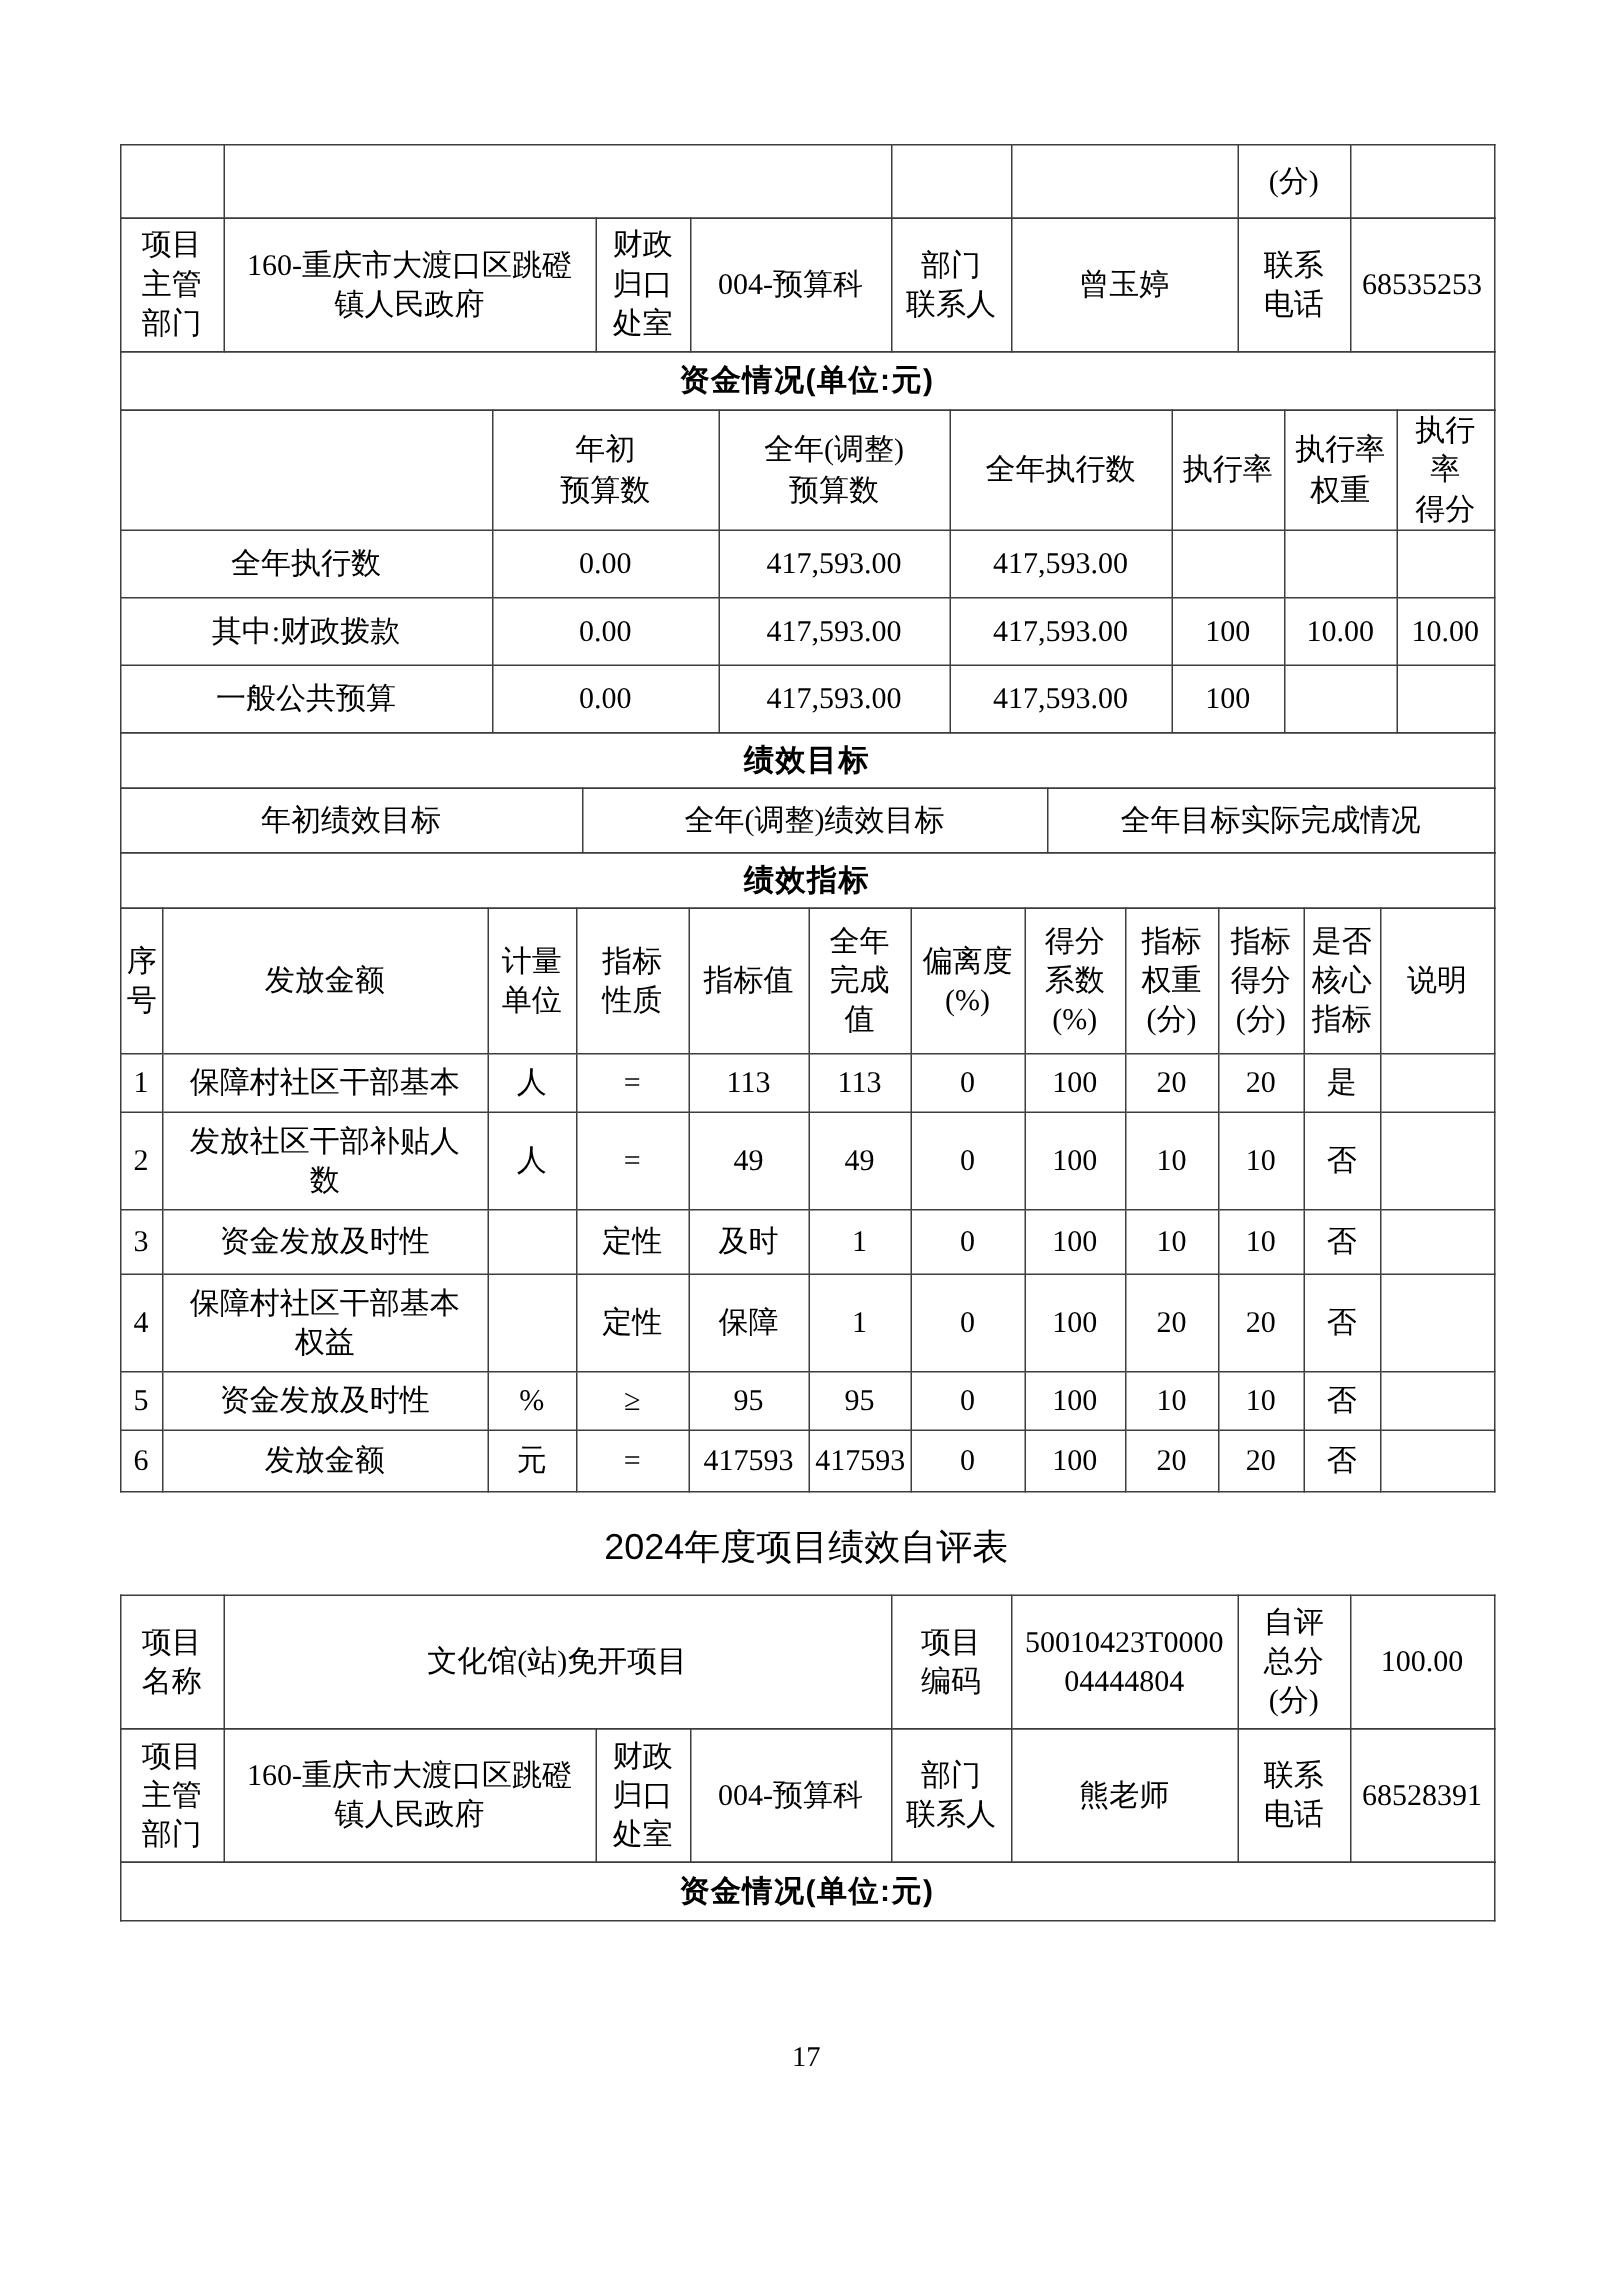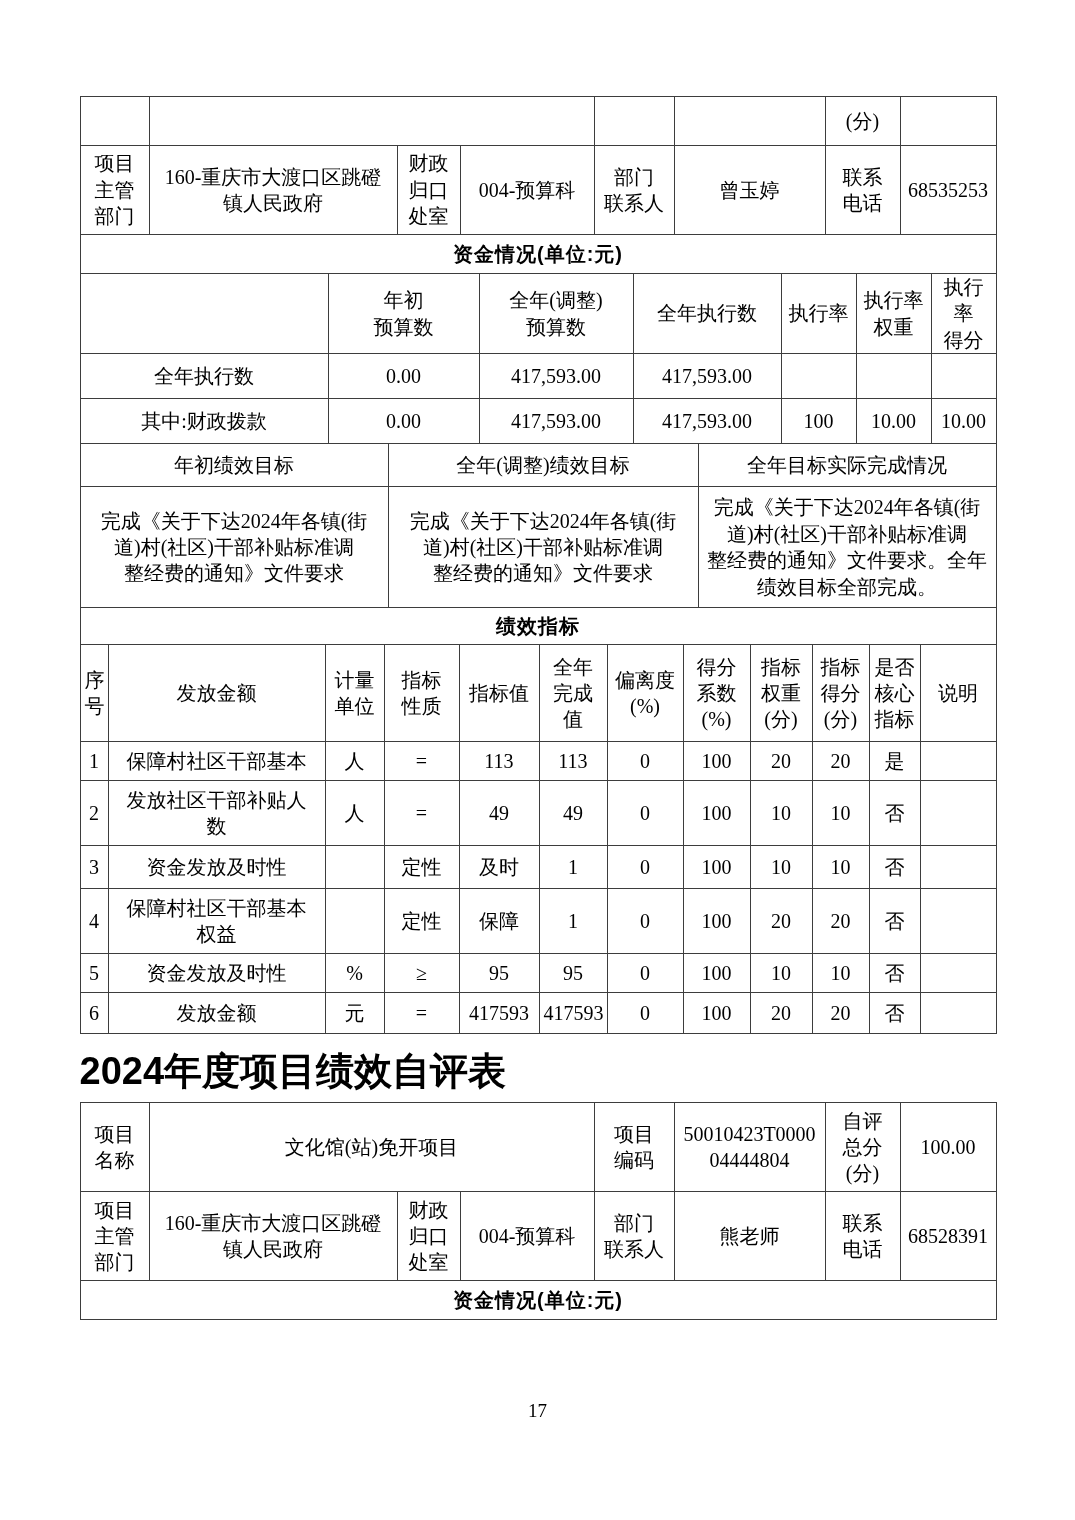--- a/index.html
+++ b/index.html
@@ -39,22 +39,23 @@
   tr.h40  td { height:40px; }
 
   td.lbl  { text-align:left; }
   td.ind1 { padding-left:26px; text-align:left; }
   td.ind2 { padding-left:92px; text-align:left; }
   td.goal {
     text-align:left; vertical-align:top;
     padding:6px 7px; font-size:19px; line-height:1.5;
   }
   .main-title {
+    text-align:center;
     font-family:"Liberation Sans","DejaVu Sans",sans-serif;
-    font-weight:700; font-size:38px; line-height:34px;
+    font-weight:400; font-size:24px; line-height:34px;
     margin:20px 0 15px 0;
   }
   .page-num {
     text-align:center; font-size:19px; margin-top:80px;
   }
 </style>
 </head>
 <body>
 
 <div class="doc">
@@ -158,47 +159,54 @@
     </tr>
     <tr class="h44">
       <td class="ind1">其中:财政拨款</td>
       <td>0.00</td>
       <td>417,593.00</td>
       <td>417,593.00</td>
       <td>100</td>
       <td>10.00</td>
       <td>10.00</td>
     </tr>
-  </tbody>
-    </table>
-
+    <tr class="h44">
+      <td class="ind2">一般公共预算</td>
+      <td>0.00</td>
+      <td>417,593.00</td>
+      <td>417,593.00</td>
+      <td>100</td>
+      <td></td>
+      <td></td>
+    </tr>
+  </tbody>
+    </table>
+
+  <table class="t">
+    <colgroup>
+        <col style="width:916px">
+      </colgroup>
+    <tbody>
+        <tr class="sec h36">
+      <td>绩效目标</td>
+    </tr>
+  </tbody>
+    </table>
 
   <table class="t">
     <colgroup>
         <col style="width:308px">
         <col style="width:310px">
         <col style="width:298px">
       </colgroup>
     <tbody>
         <tr class="h42">
       <td>年初绩效目标</td>
       <td>全年(调整)绩效目标</td>
       <td>全年目标实际完成情况</td>
-    </tr>
-    <tr class="h120">
-      <td class="goal">完成《关于下达2024年各镇(街
-道)村(社区)干部补贴标准调
-整经费的通知》文件要求</td>
-      <td class="goal">完成《关于下达2024年各镇(街
-道)村(社区)干部补贴标准调
-整经费的通知》文件要求</td>
-      <td class="goal">完成《关于下达2024年各镇(街
-道)村(社区)干部补贴标准调
-整经费的通知》文件要求。全年
-绩效目标全部完成。</td>
     </tr>
   </tbody>
     </table>
 
   <table class="t">
     <colgroup>
         <col style="width:916px">
       </colgroup>
     <tbody>
         <tr class="sec h36">

